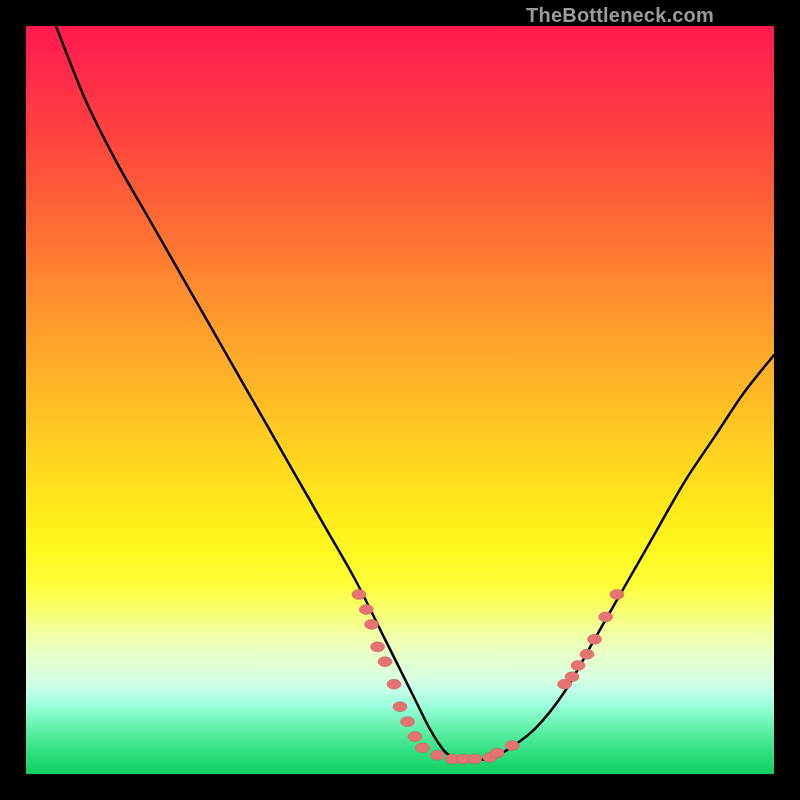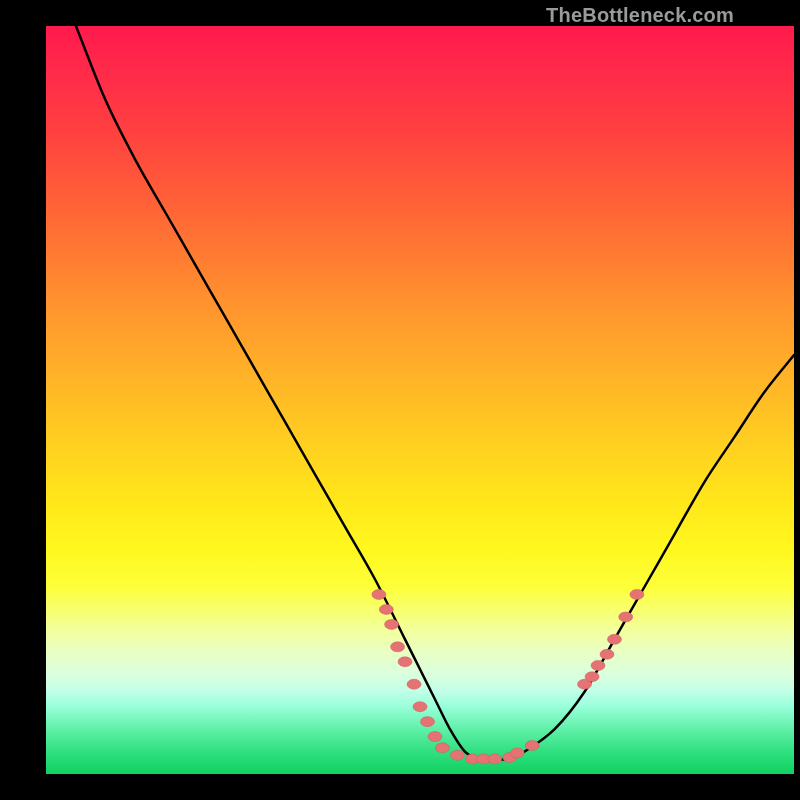--- a/index.html
+++ b/index.html
@@ -7,21 +7,20 @@
     padding: 0;
     width: 800px;
     height: 800px;
     background: #000000;
     overflow: hidden;
   }
   .chart-container {
     position: relative;
     width: 724px;
     height: 800px;
-    margin-left: 20px;
   }
   .plot-area {
     position: absolute;
     left: 26px;
     top: 26px;
     width: 748px;
     height: 748px;
   }
   .gradient-bg {
     position: absolute;

